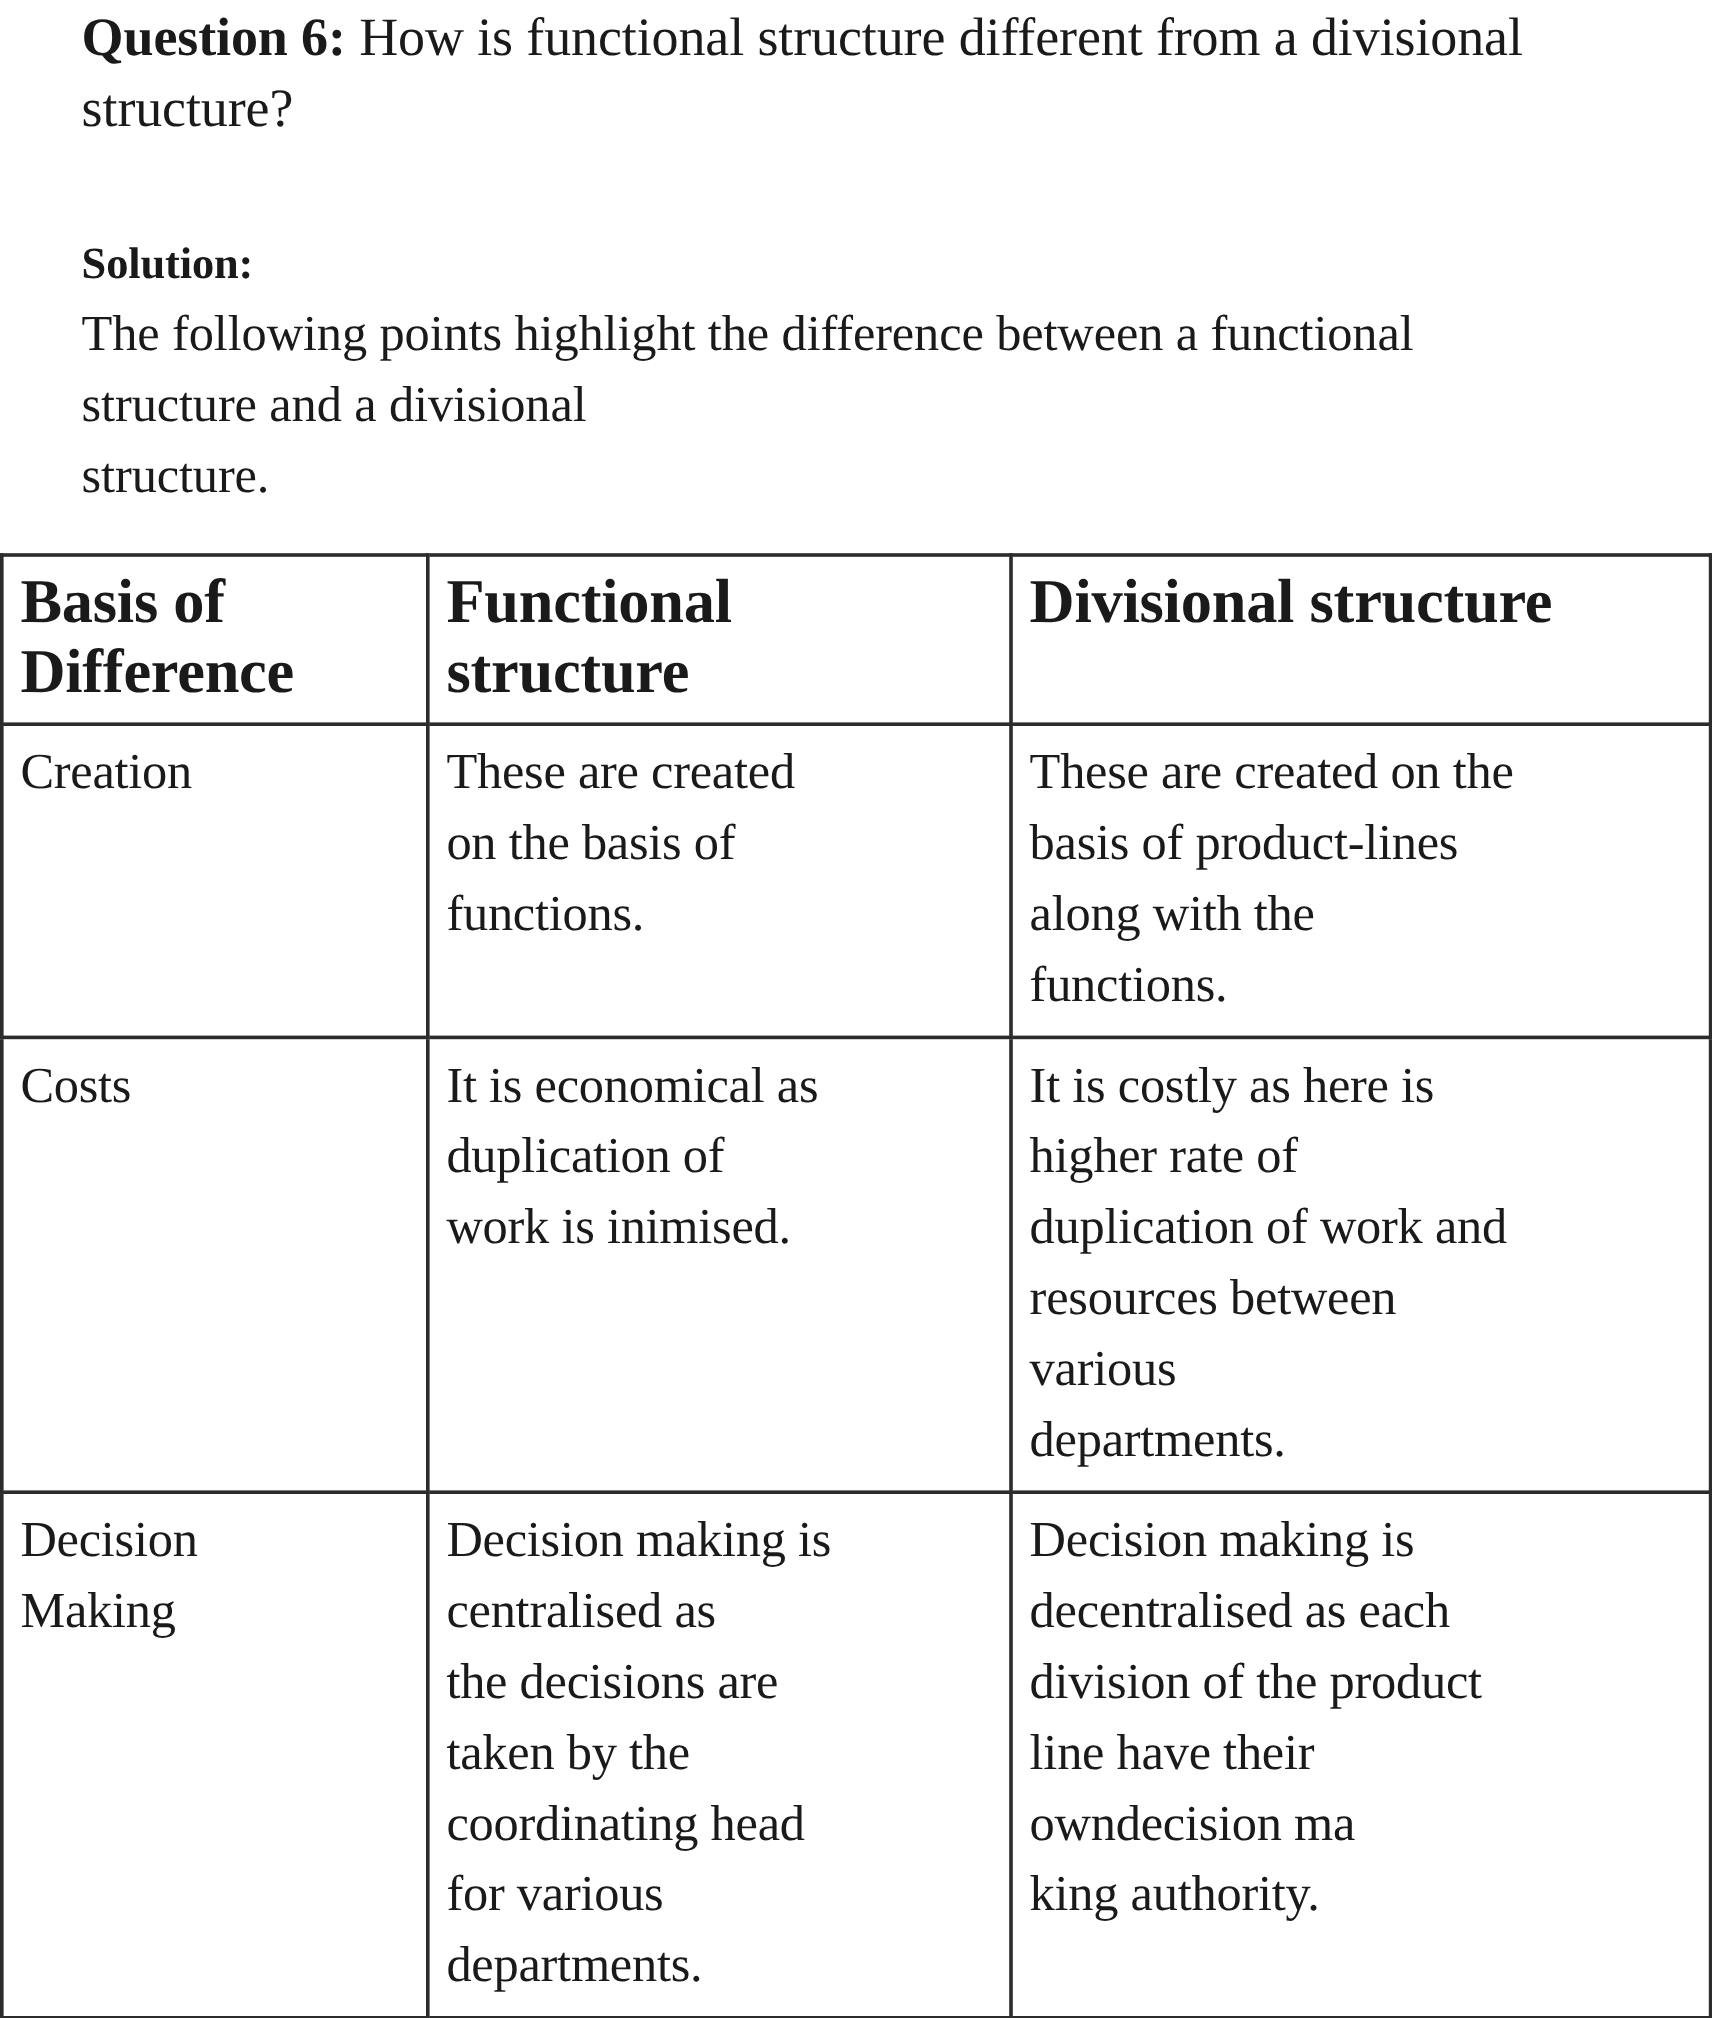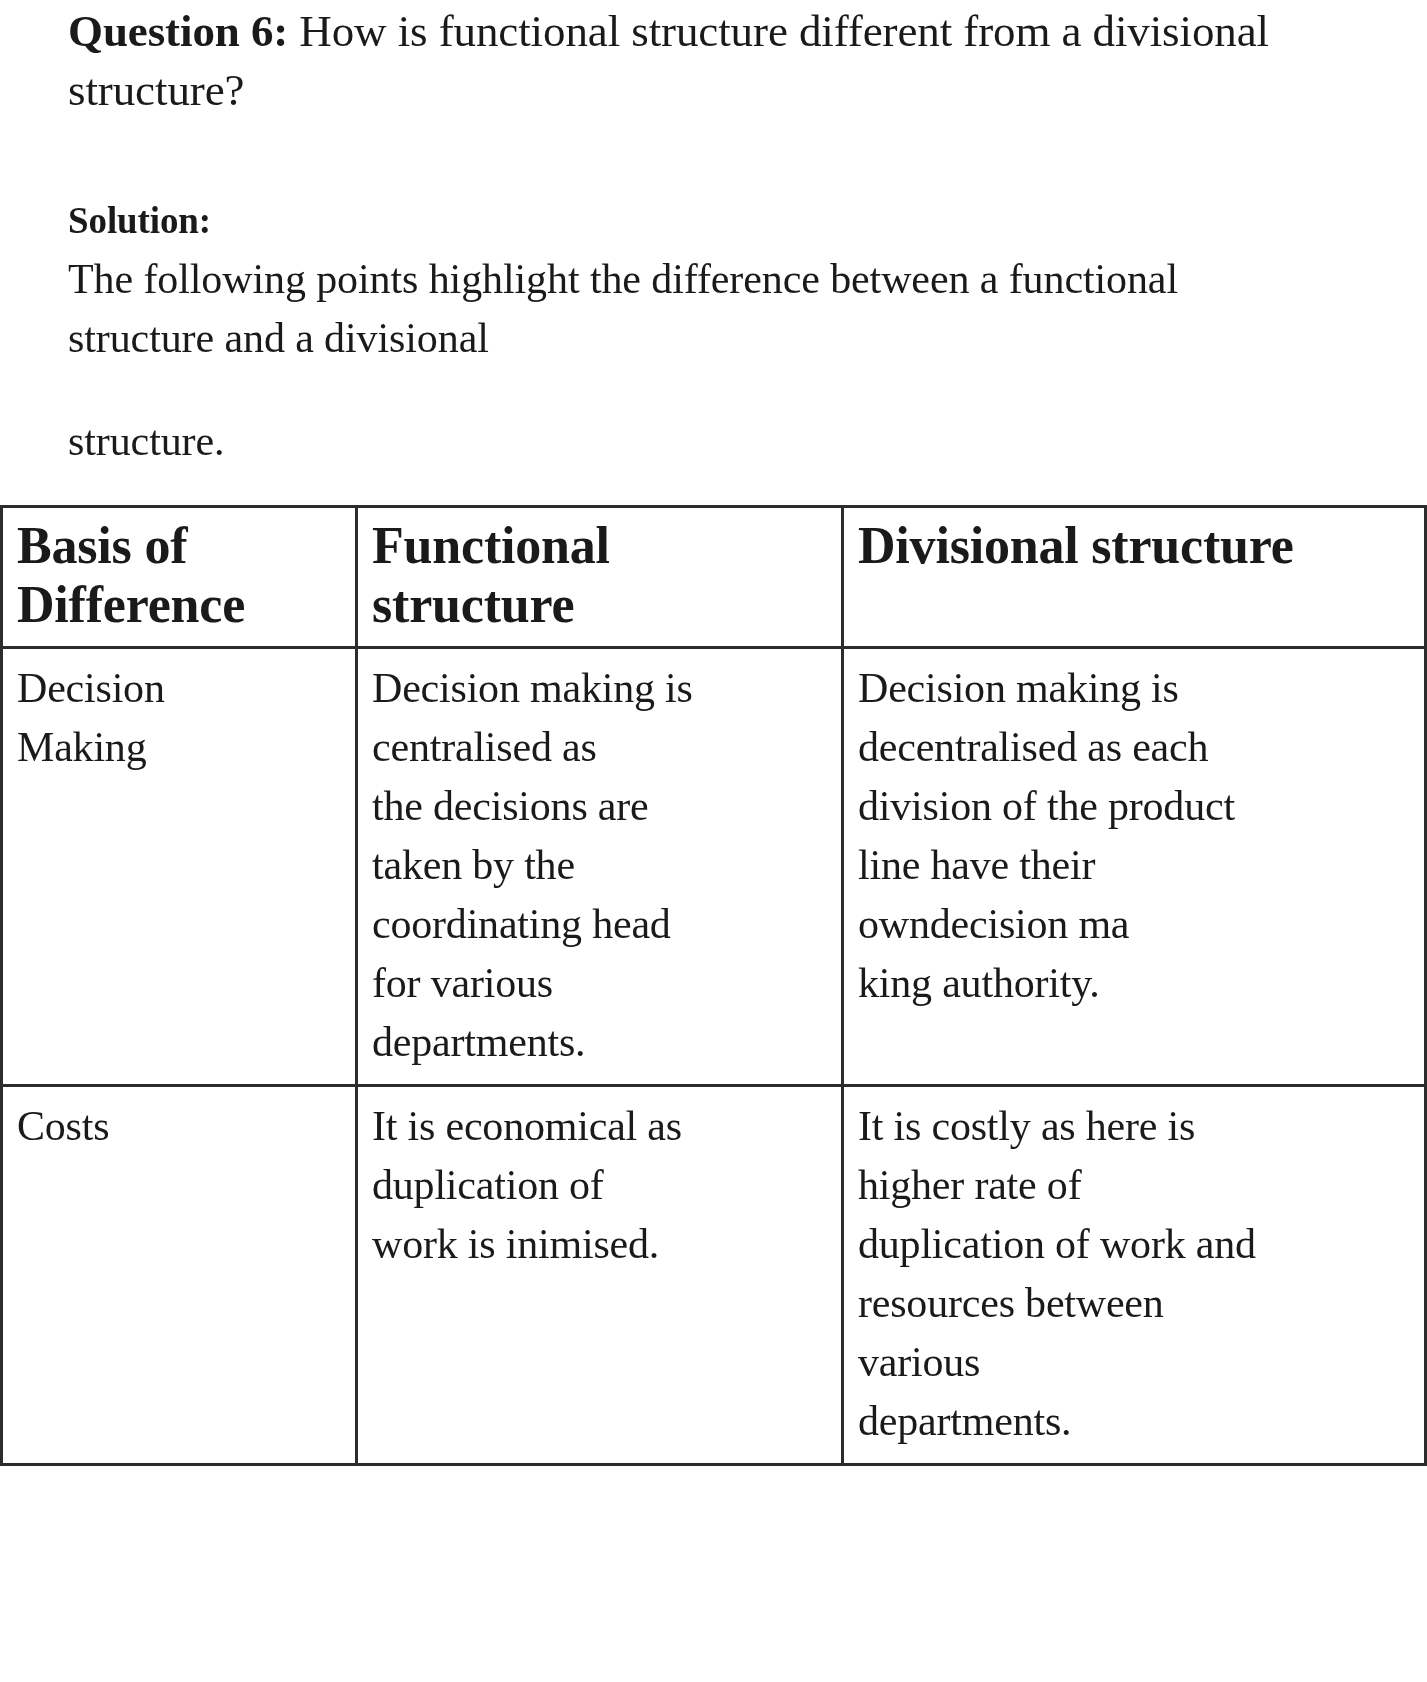--- a/index.html
+++ b/index.html
@@ -48,21 +48,21 @@
     margin: 0;
     letter-spacing: -0.1px;
   }
   .solution-body {
     font-size: 42px;
     line-height: 59px;
     margin: 0;
     max-width: 1200px;
     letter-spacing: -0.1px;
   }
-  .solution-body .l2 { display: block; margin-top: 44px; }
+  .solution-body .l2 { display: block; }
 
   
   .table-wrap {
     margin-top: 34px;
     padding: 0;
   }
   table.cmp {
     border-collapse: collapse;
     width: 1424px;
     margin: 0;
@@ -123,45 +123,55 @@
         <tr>
           <th class="basis" style="white-space: pre-line;">Basis of
 Difference</th>
           <th style="white-space: pre-line;">Functional
 structure</th>
           <th style="white-space: pre-line;">Divisional structure</th>
         </tr>
       </thead>
       <tbody>
         <tr>
+          <td class="basis">Creation</td>
+          <td class="body-cell">These are created
+on the basis of
+functions.</td>
+          <td class="body-cell">These are created on the
+basis of product-lines
+along with the
+functions.</td>
+        </tr>
+        <tr>
+          <td class="basis">Costs</td>
+          <td class="body-cell">It is economical as
+duplication of
+work is inimised.</td>
+          <td class="body-cell">It is costly as here is
+higher rate of
+duplication of work and
+resources between
+various
+departments.</td>
+        </tr>
+        <tr>
           <td class="basis">Decision
 Making</td>
           <td class="body-cell">Decision making is
 centralised as
 the decisions are
 taken by the
 coordinating head
 for various
 departments.</td>
           <td class="body-cell">Decision making is
 decentralised as each
 division of the product
 line have their
 owndecision ma
 king authority.</td>
         </tr>
-        <tr>
-          <td class="basis">Costs</td>
-          <td class="body-cell">It is economical as
-duplication of
-work is inimised.</td>
-          <td class="body-cell">It is costly as here is
-higher rate of
-duplication of work and
-resources between
-various
-departments.</td>
-        </tr>
       </tbody>
     </table>
   </div>
 
 </div>
 
 </body></html>

